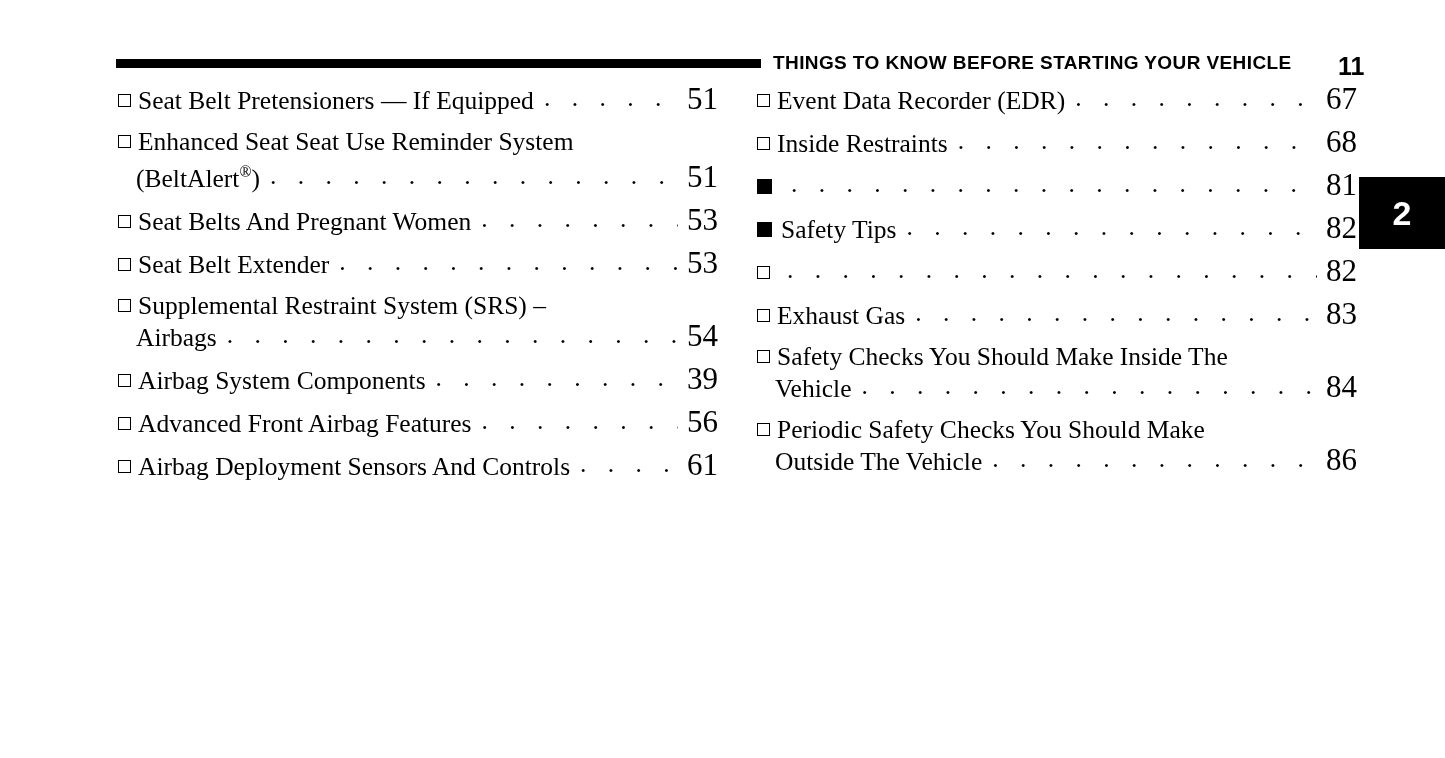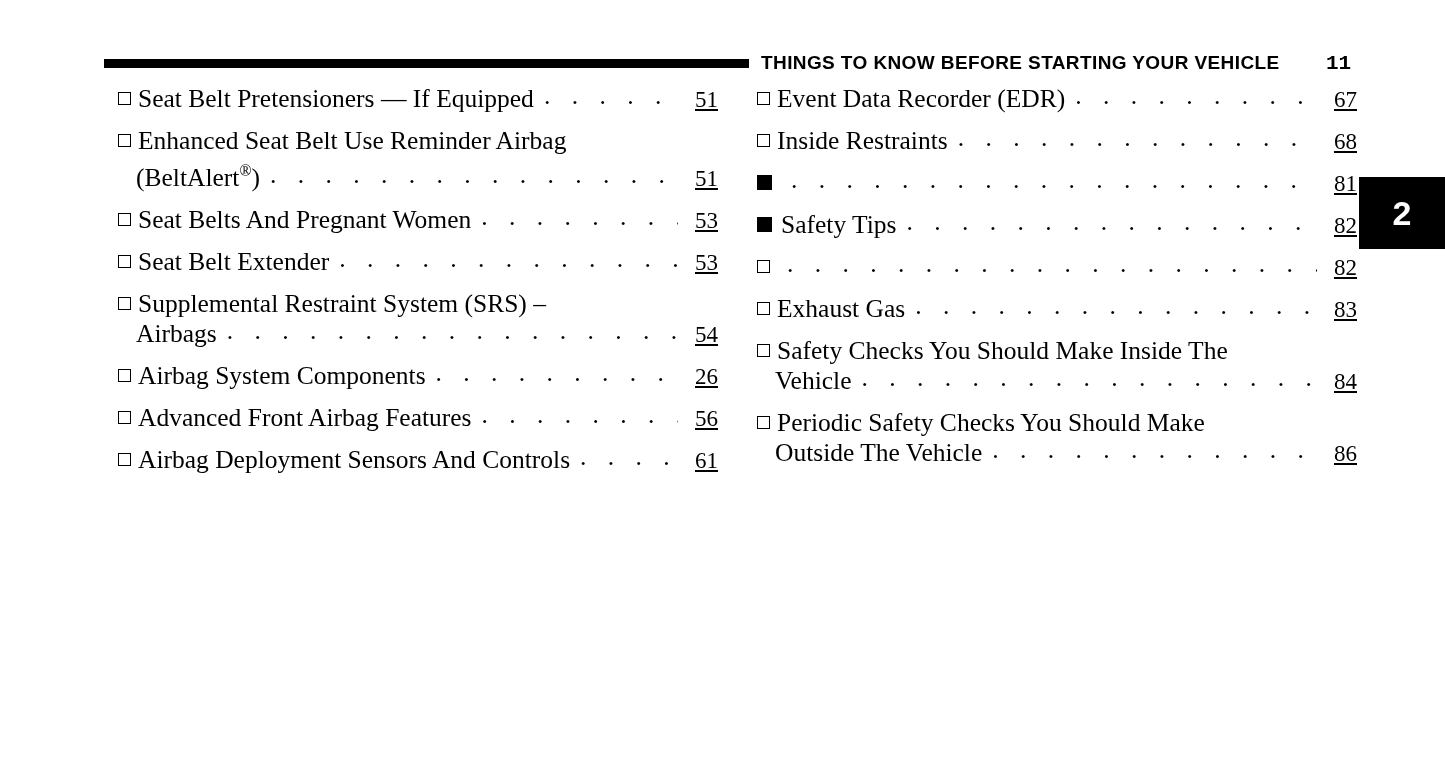--- a/index.html
+++ b/index.html
@@ -19,21 +19,21 @@
   .page {
     position: absolute;
     left: 0; top: 0;
     width: 1445px;
     height: 758px;
   }
 
   
   .header {
     position: absolute;
-    left: 4px;
+    left: 16px;
     top: 52px;
     width: 1304px;
     height: 30px;
   }
   .header-rule {
     position: absolute;
     left: 100px;
     top: 7px;
     width: 645px;
     height: 9px;
@@ -46,23 +46,23 @@
     font-family: "Liberation Sans", sans-serif;
     font-weight: bold;
     font-size: 19px;
     letter-spacing: 0.4px;
     white-space: nowrap;
   }
   .header-pageno {
     position: absolute;
     left: 1322px;
     top: 0px;
-    font-family: Liberation Mono, monospace;
+    font-family: Liberation Sans, sans-serif;
     font-weight: bold;
-    font-size: 21px;
+    font-size: 25px;
   }
 
   
   .chapter-tab {
     position: absolute;
     right: 0;
     top: 177px;
     width: 86px;
     height: 72px;
     background: #000000;
@@ -131,22 +131,21 @@
     letter-spacing: 7.5px;
     font-size: 25.5px;
     color: #000;
     position: relative;
     top: -3px;
   }
   .pageno {
     flex: 0 0 auto;
     text-align: right;
     min-width: 34px;
-    font-size: 23px;
-    text-decoration: underline;
+    font-size: 31px;
   }
 
   
   .entry .wrap-line {
     display: flex;
     align-items: baseline;
     width: 100%;
     padding-left: 18px;
     box-sizing: border-box;
     justify-content: center;
@@ -180,21 +179,21 @@
         <div class="entry-line">
           <span class="bullet hollow"></span>
           <span class="etext">Seat Belt Pretensioners — If Equipped</span>
           <span class="dots">. . . . . . . . . . . . . . . . . . . . . . . . . . . . . . . . . . . . . . . . . . . . . . .</span>
           <span class="pageno">51</span>
         </div>
       </div>
       <div class="entry">
         <div class="entry-line">
           <span class="bullet hollow"></span>
-          <span class="etext">Enhanced Seat Belt Use Reminder Airbag</span>
+          <span class="etext">Enhanced Seat Seat Use Reminder System</span>
         </div>
         <div class="entry-line wrap-line">
           <span class="etext">(BeltAlert<span class="sup">®</span>)</span>
           <span class="dots">. . . . . . . . . . . . . . . . . . . . . . . . . . . . . . . . . . . . . . . . . . . . . . .</span>
           <span class="pageno">51</span>
         </div>
       </div>
       <div class="entry">
         <div class="entry-line">
           <span class="bullet hollow"></span>
@@ -220,21 +219,21 @@
           <span class="etext">Airbags</span>
           <span class="dots">. . . . . . . . . . . . . . . . . . . . . . . . . . . . . . . . . . . . . . . . . . . . . . .</span>
           <span class="pageno">54</span>
         </div>
       </div>
       <div class="entry">
         <div class="entry-line">
           <span class="bullet hollow"></span>
           <span class="etext">Airbag System Components</span>
           <span class="dots">. . . . . . . . . . . . . . . . . . . . . . . . . . . . . . . . . . . . . . . . . . . . . . .</span>
-          <span class="pageno">26</span>
+          <span class="pageno">39</span>
         </div>
       </div>
       <div class="entry">
         <div class="entry-line">
           <span class="bullet hollow"></span>
           <span class="etext">Advanced Front Airbag Features</span>
           <span class="dots">. . . . . . . . . . . . . . . . . . . . . . . . . . . . . . . . . . . . . . . . . . . . . . .</span>
           <span class="pageno">56</span>
         </div>
       </div>

